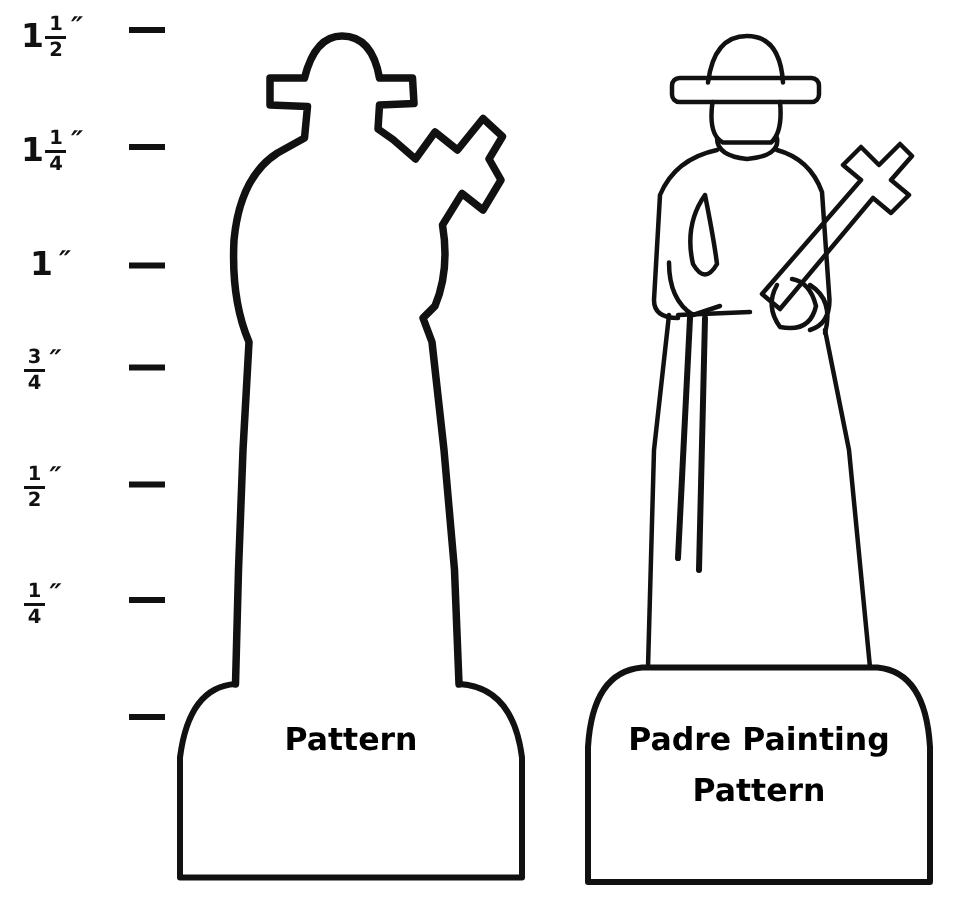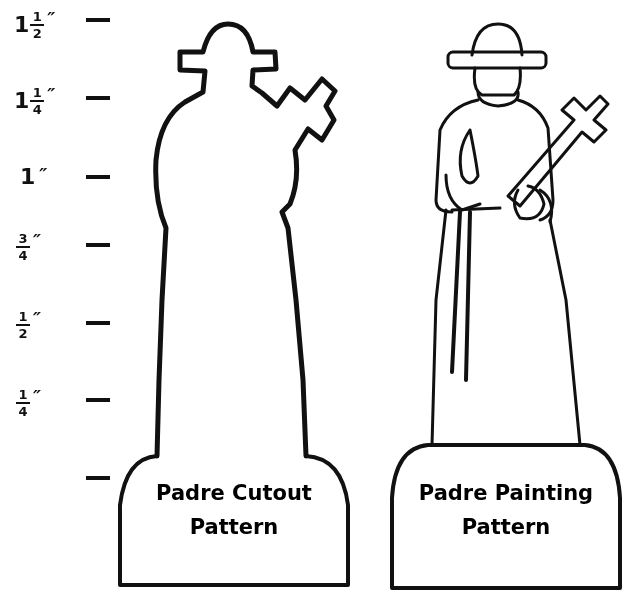--- a/index.html
+++ b/index.html
@@ -125,20 +125,19 @@
 
       <path d="M 518 190 Q 510 204 520 218 Q 540 222 544 204 Q 540 188 528 186"></path>
 
       <path d="M 540 190 Q 556 200 550 222"></path>
     </g>
 
     <path d="M 428 445 L 585 445 Q 617 448 620 498 L 620 588 L 392 588 L 392 498 Q 395 448 428 445" stroke-width="4"></path>
   </svg>
 
   <div class="caption" style="left:122px; top:476px; width:224px;">
-    <div>Padre Cutout</div>
     <div>Pattern</div>
   </div>
   <div class="caption" style="left:394px; top:476px; width:224px;">
     <div>Padre Painting</div>
     <div>Pattern</div>
   </div>
 </div>
 
 </body></html>

